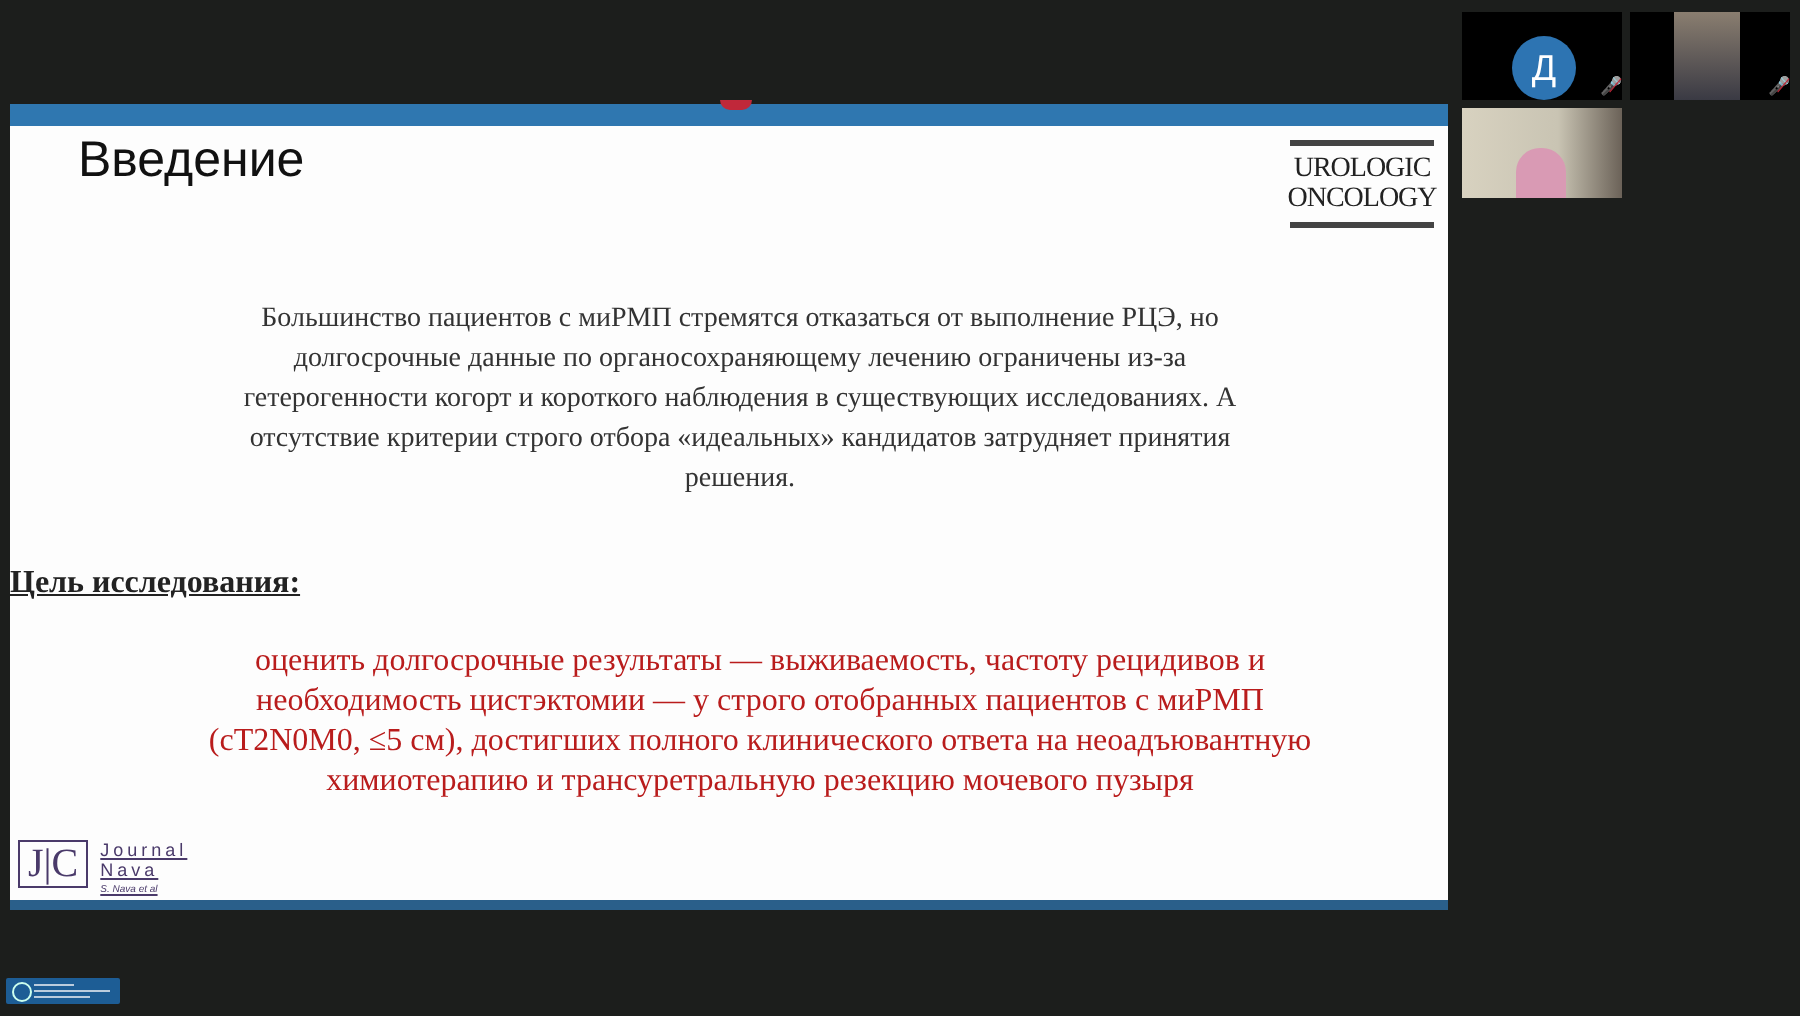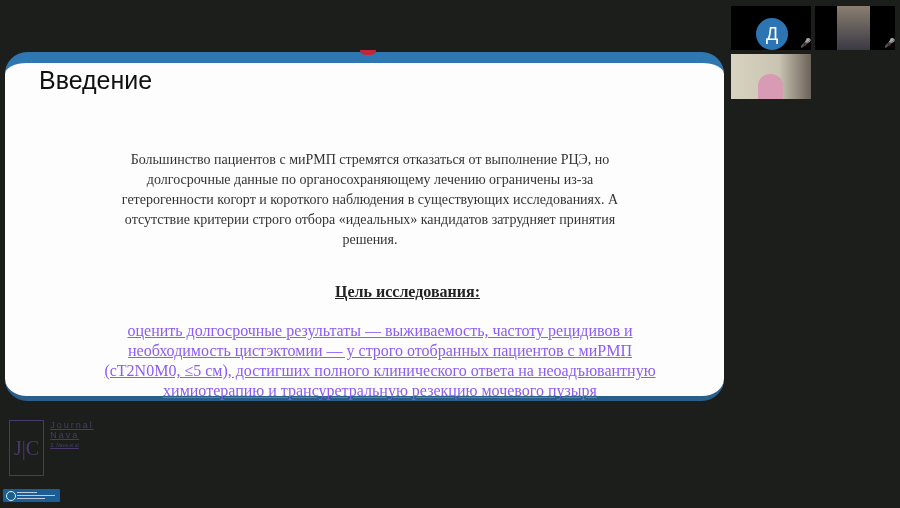--- a/index.html
+++ b/index.html
@@ -1,45 +1,50 @@
 <!DOCTYPE html>
 <html><head>
 <meta charset="utf-8">
 <style>
   html, body { margin:0; padding:0; }
   body { width:900px; height:508px; background:#1c1e1c; position:relative; overflow:hidden; font-family:"Liberation Serif", serif; }
-  .slide { position:absolute; left:5px; top:52px; width:719px; height:349px; background:#fdfdfd; border-top:11px solid #2f77b0; border-bottom:5px solid #2a5f8a; box-sizing:border-box;border-radius:22px; }
+  .slide { position:absolute; left:5px; top:52px; width:719px; height:403px; background:#fdfdfd; border-top:11px solid #2f77b0; border-bottom:5px solid #2a5f8a; box-sizing:border-box; }
   .red-mark { position:absolute; left:360px; top:50px; width:16px; height:5px; background:#c0283a; border-radius:0 0 8px 8px; }
   .title { position:absolute; left:34px; top:3px; font-family:"Liberation Sans", sans-serif; font-size:25px; color:#111; }
   .sub1 { position:absolute; left:36px; top:46px; font-weight:bold; text-decoration:underline; font-size:16px; color:#222; }
   .p1 { position:absolute; left:100px; top:87px; width:530px; text-align:center; font-size:14px; line-height:20px; color:#333; }
-  .sub2 { position:absolute; left:0; width:719px; top:220px; text-align:center; font-weight:bold; text-decoration:underline; font-size:16px; color:#222;margin-left:43px; }
-  .p2 { position:absolute; left:95px; top:258px; width:560px; text-align:center; font-size:16px; line-height:20px; color:#8b5cf6;text-decoration:underline; }
+  .sub2 { position:absolute; left:0; width:719px; top:220px; text-align:left; font-weight:bold; text-decoration:underline; font-size:16px; color:#222; }
+  .p2 { position:absolute; left:95px; top:258px; width:560px; text-align:center; font-size:16px; line-height:20px; color:#b91c1c; }
   .uo { position:absolute; left:638px; top:7px; width:76px; text-align:center; }
   .uo .bar { height:3px; background:#444; margin:0 2px; }
   .uo .txt { font-size:14px; line-height:15px; color:#222; padding:4px 0; letter-spacing:-0.5px; }
   .jc { position:absolute; left:4px; top:357px; display:flex; align-items:flex-start; }
-  .jc .box { border:1.5px solid #4a3a6a; color:#4a3a6a; font-size:20px; padding:16px 4px; line-height:22px; }
+  .jc .box { border:1.5px solid #4a3a6a; color:#4a3a6a; font-size:20px; padding:0 4px; line-height:22px; }
   .jc .side { margin-left:6px; font-family:"Liberation Sans", sans-serif; color:#4a3a6a; font-size:9px; letter-spacing:2px; line-height:10px;text-decoration:underline; }
   .jc .auth { font-size:5px; letter-spacing:0; font-style:italic; color:#4a3a6a; }
   .vid { position:absolute; background:#000; }
   .avatar { position:absolute; left:25px; top:12px; width:32px; height:32px; border-radius:50%; background:#2d74b2; color:#fff; font-family:"Liberation Sans", sans-serif; font-size:18px; text-align:center; line-height:32px; }
   .mic { position:absolute; color:#c0283a; font-size:9px; font-family:"DejaVu Sans", sans-serif; }
   .logo { position:absolute; left:3px; top:489px; width:57px; height:13px; background:#1d5d95; border-radius:1px; }
   .logo .circ { position:absolute; left:3px; top:2px; width:8px; height:8px; border:1px solid #cfe; border-radius:50%; }
   .logo .l { position:absolute; left:14px; height:1px; background:#bcd; }
 </style>
 </head>
 <body>
 
 <div class="slide">
   <div class="title">Введение</div>
   <div class="p1">Большинство пациентов с миРМП стремятся отказаться от выполнение РЦЭ, но долгосрочные данные по органосохраняющему лечению ограничены из-за гетерогенности когорт и короткого наблюдения в существующих исследованиях. А отсутствие критерии строго отбора «идеальных» кандидатов затрудняет принятия решения.</div>
   <div class="sub2">Цель исследования:</div>
   <div class="p2">оценить долгосрочные результаты — выживаемость, частоту рецидивов и необходимость цистэктомии — у строго отобранных пациентов с миРМП (cT2N0M0, ≤5 см), достигших полного клинического ответа на неоадъювантную химиотерапию и трансуретральную резекцию мочевого пузыря</div>
+  <div class="uo">
+    <div class="bar"></div>
+    <div class="txt"><span>UROLOGIC</span><br><span>ONCOLOGY</span></div>
+    <div class="bar"></div>
+  </div>
   <div class="jc">
     <div class="box">J|C</div>
     <div class="side">
       <div>Journal</div>
       <div>Nava</div>
       <div class="auth">S. Nava et al</div>
     </div>
   </div>
 </div>
 <div class="red-mark"></div>

